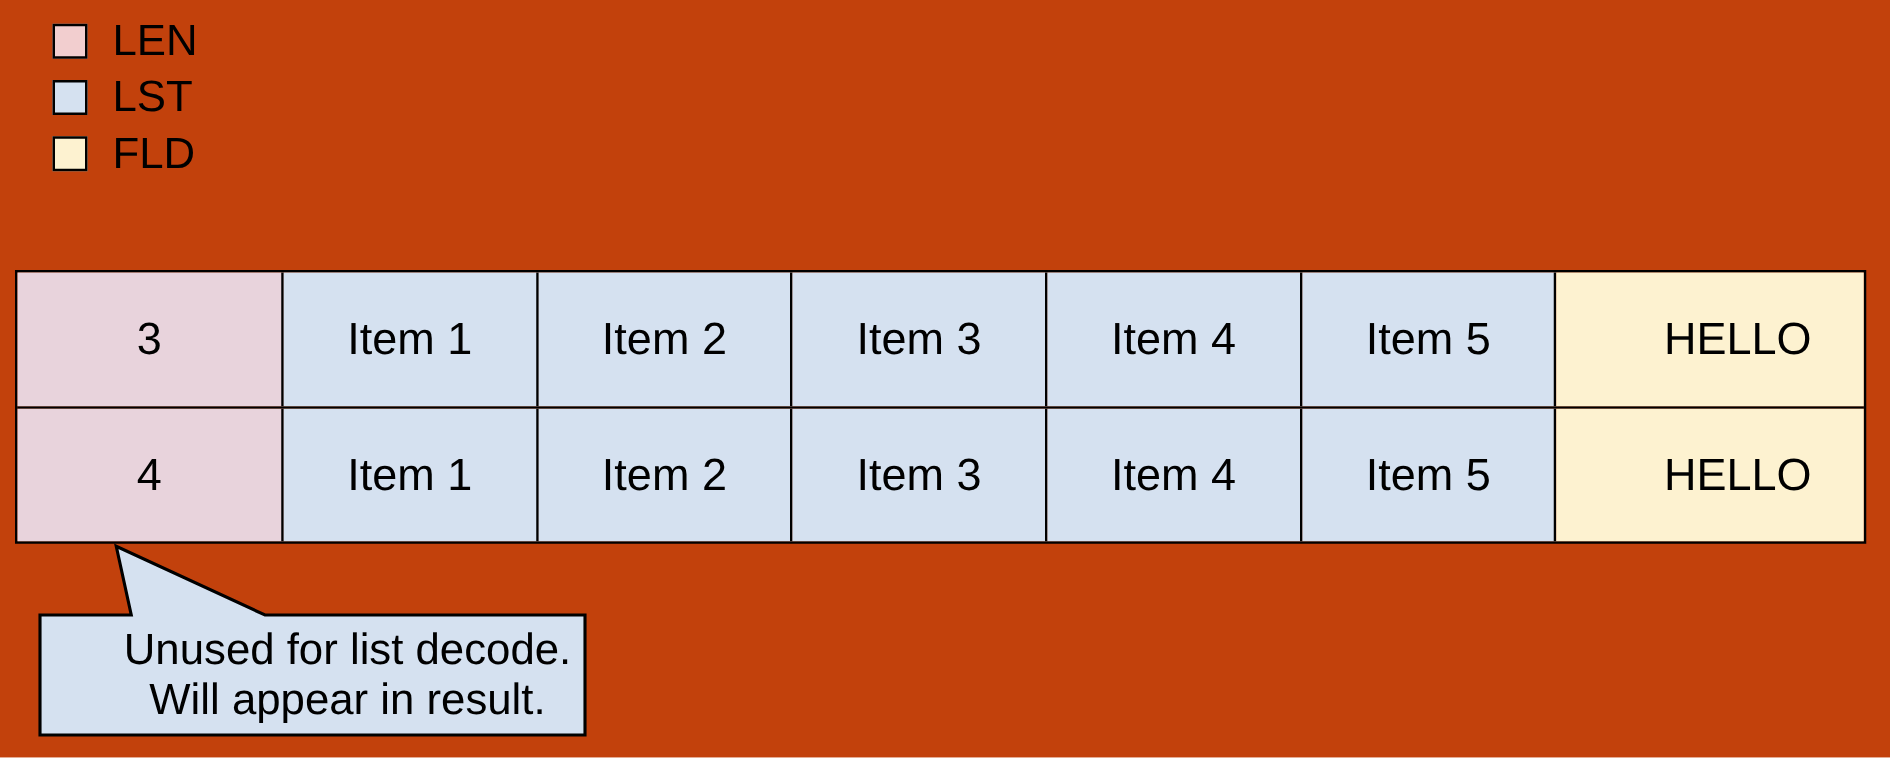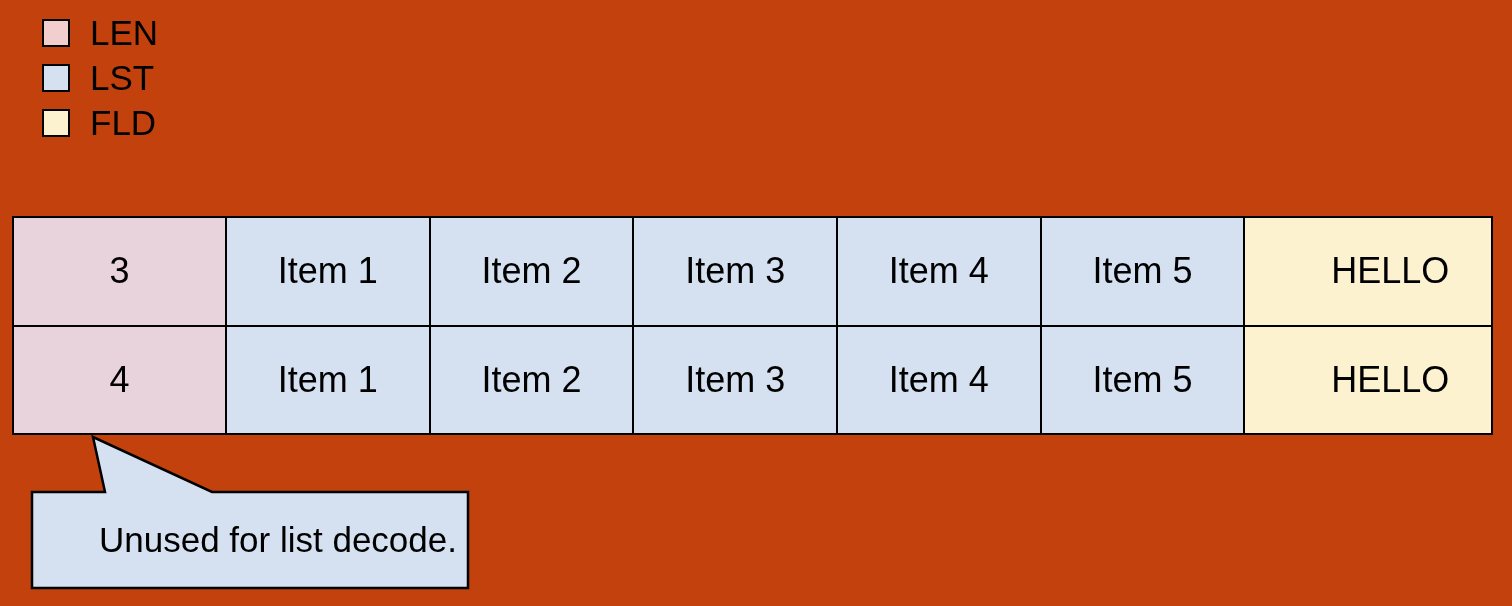--- a/index.html
+++ b/index.html
@@ -142,15 +142,16 @@
       <div class="cell" style="background-color: rgb(253, 242, 208);">HELLO</div>
     </div>
   </div>
 
   <svg class="callout-svg" viewBox="0 0 1512 606" xmlns="http://www.w3.org/2000/svg">
     <path class="callout-path" d="M 32 492 L 105 492 L 93 437 L 212 492 L 468 492 L 468 588 L 32 588 Z" style="fill: rgb(213, 225, 240);"></path>
   </svg>
 
   <div class="callout-text">
     <div>Unused for list decode.</div>
+    <div>Will appear in result.</div>
   </div>
 
 </div>
 
 </body></html>

